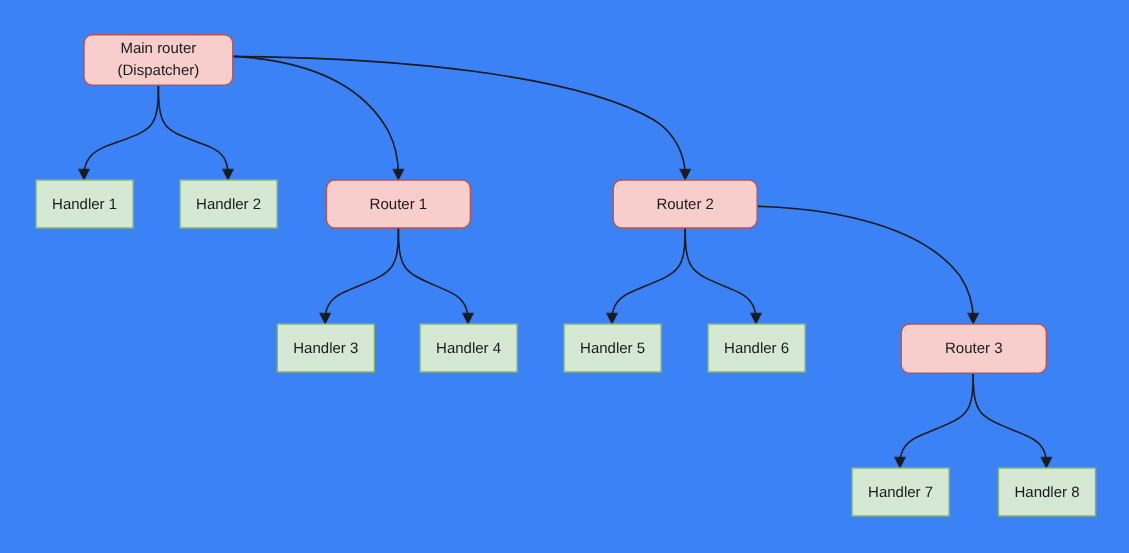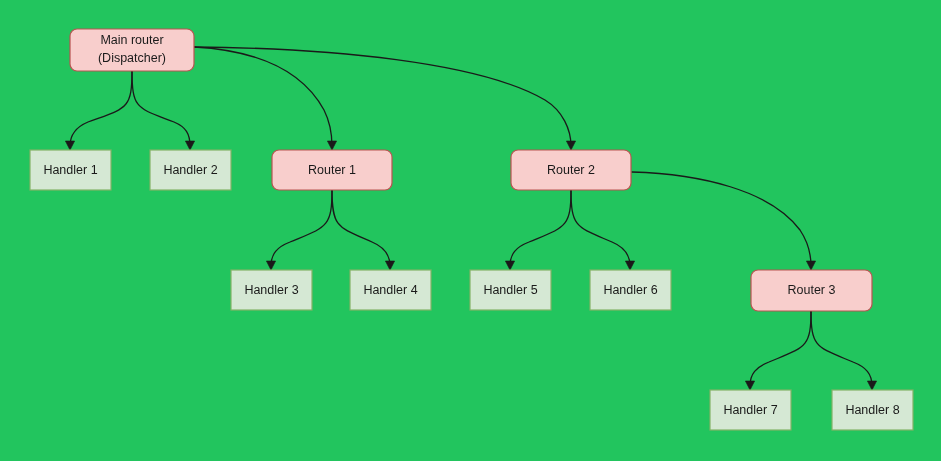--- a/index.html
+++ b/index.html
@@ -10,21 +10,21 @@
   body {
     width: 941px;
     height: 461px;
     font-family: "Liberation Sans", sans-serif;
     overflow: hidden;
   }
   #diagram-canvas {
     position: relative;
     width: 941px;
     height: 461px;
-    background: #22c55e;
+    background: #3b82f6;
   }
   svg.layer {
     position: absolute;
     top: 0;
     left: 0;
     width: 941px;
     height: 461px;
   }
   .edge-path {
     fill: none;

